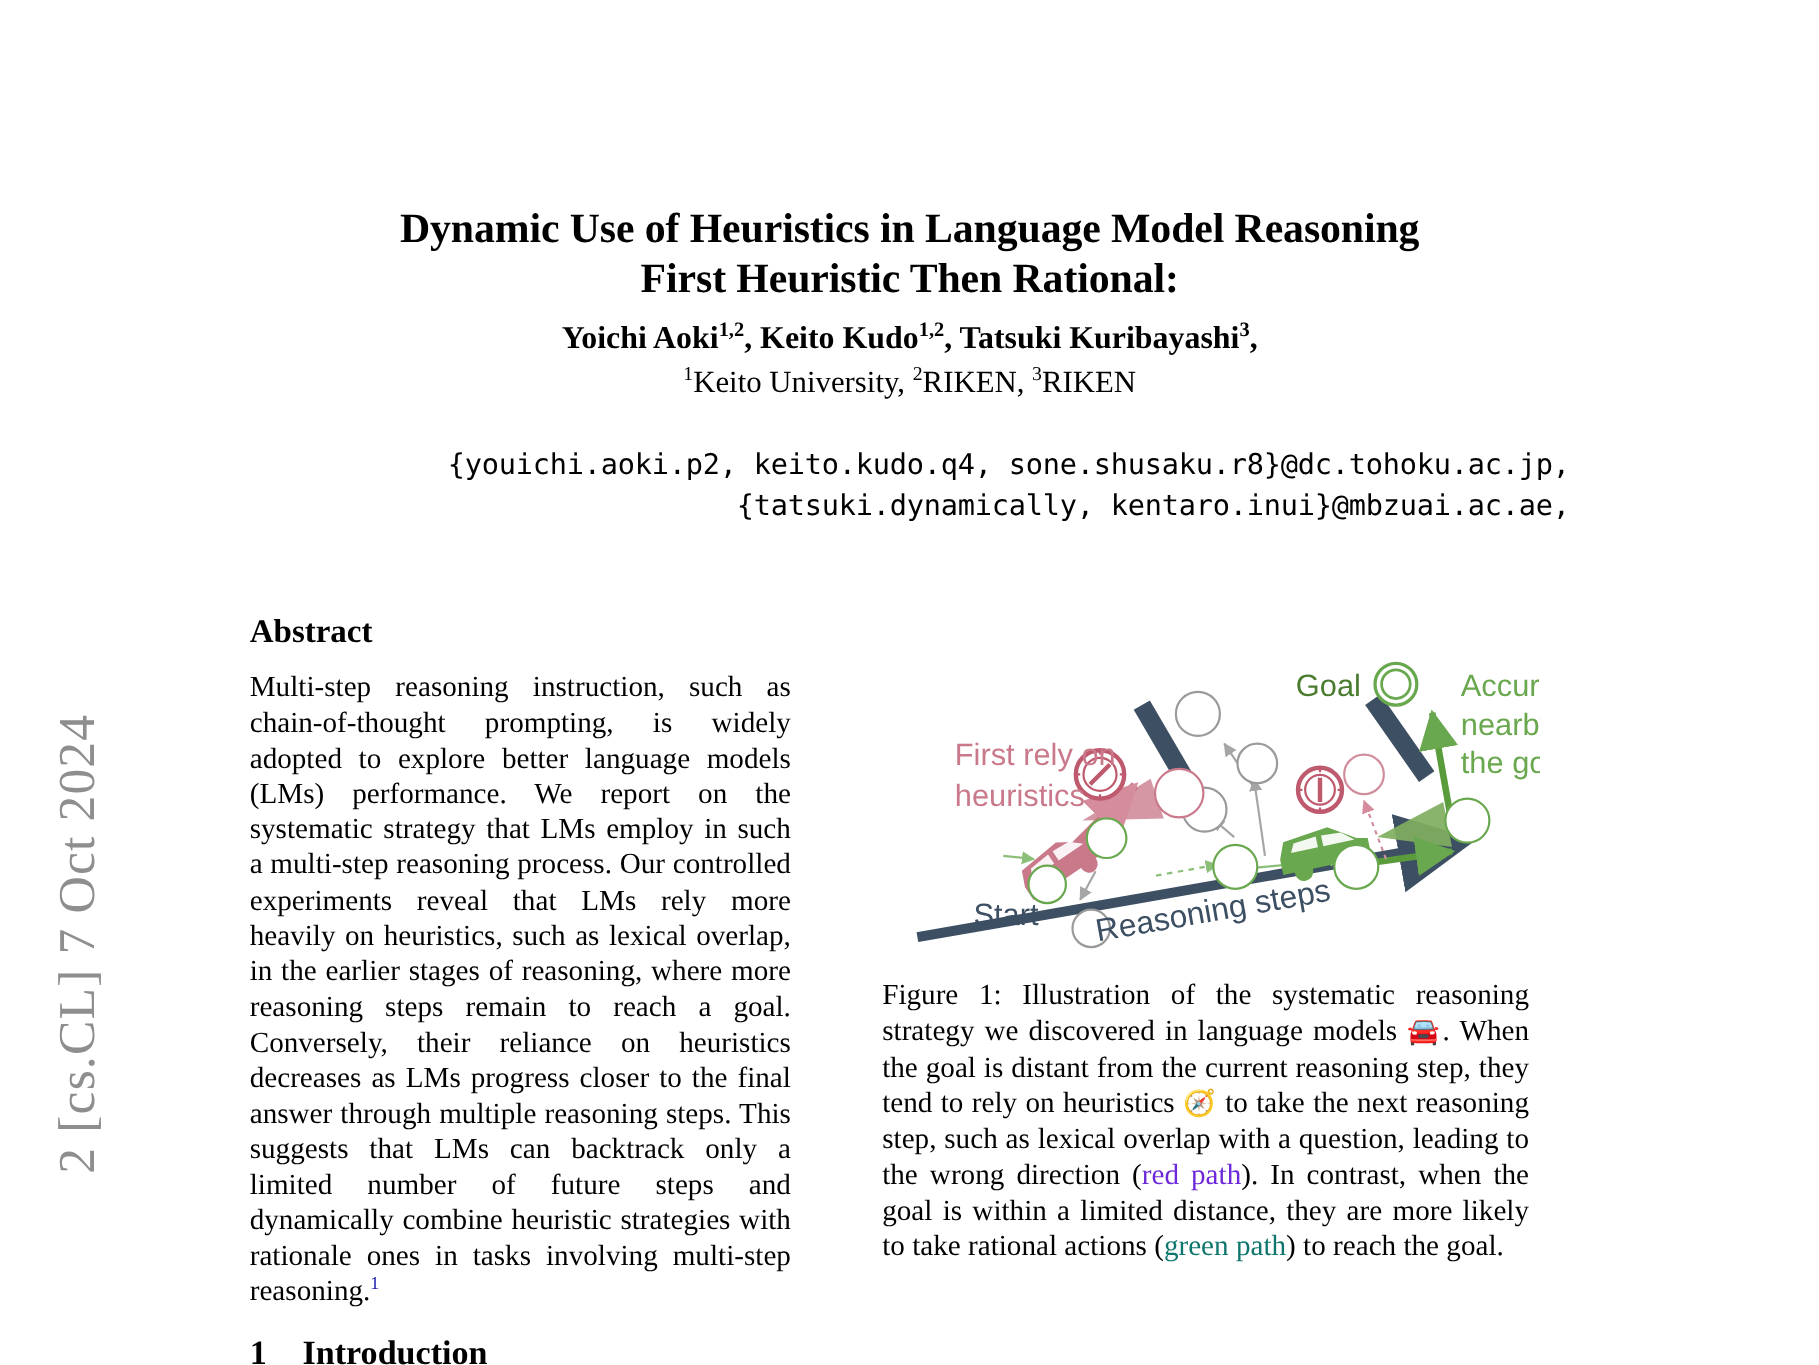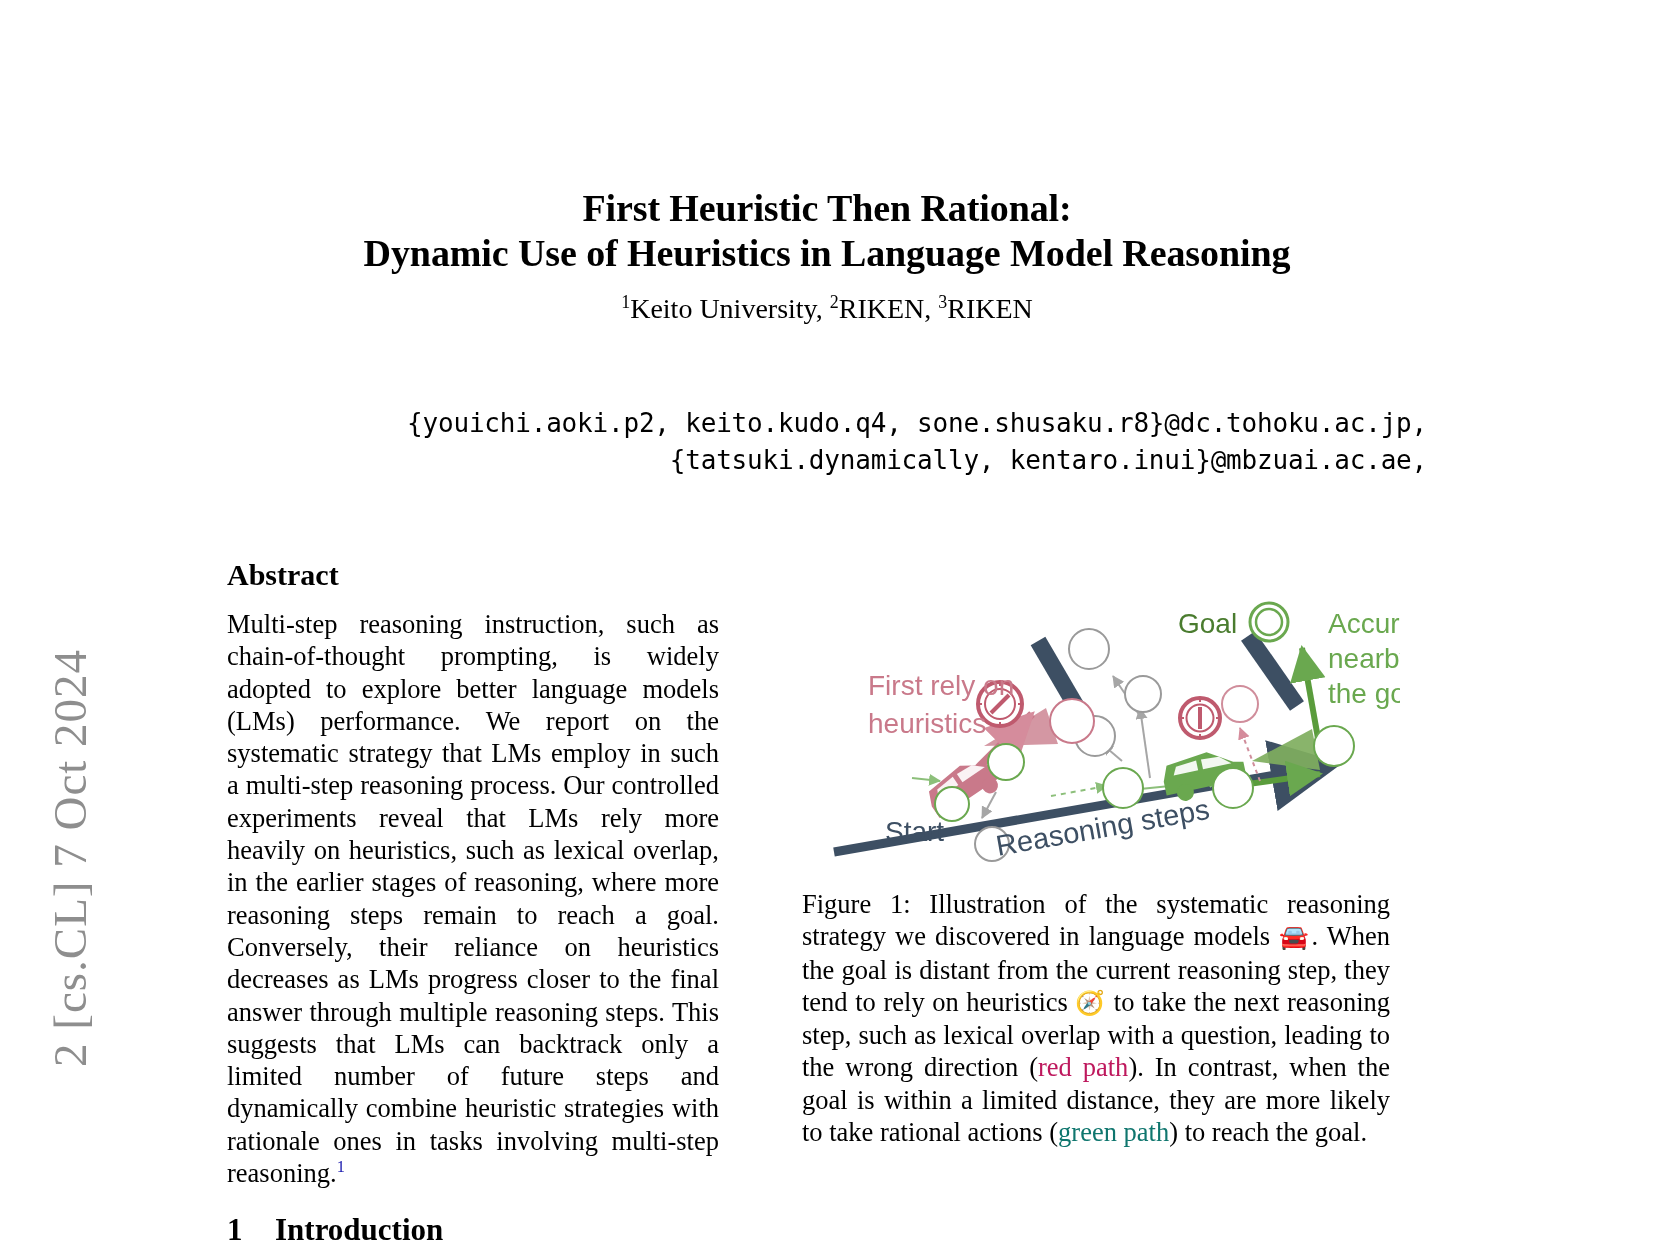--- a/index.html
+++ b/index.html
@@ -153,42 +153,47 @@
   }
   #figure-caption {
     position: absolute;
     left: 802px;
     top: 888px;
     width: 588px;
     font-size: 26.5px;
     line-height: 32.3px;
     text-align: justify;
   }
-  .redpath { color: #be185d; }
+  .redpath { color: #6d28d9; }
   .greenpath { color: #0f766e; }
   .emoji-inline {
     font-family: "DejaVu Sans", sans-serif;
     font-size: 0.9em;
   }
 </style>
 </head>
 <body>
 
 <div id="arxiv-stamp">
   <div class="stamp-text">2 [cs.CL]  7 Oct 2024</div>
 </div>
 
 <div id="page">
 
   <div id="title-block">
+    <div class="paper-title-line">Dynamic Use of Heuristics in Language Model Reasoning</div>
     <div class="paper-title-line">First Heuristic Then Rational:</div>
-    <div class="paper-title-line">Dynamic Use of Heuristics in Language Model Reasoning</div>
   </div>
 
   <div id="author-block">
+    <div class="author-line">
+      <span>Yoichi Aoki</span><sup>1,2</sup>,
+      <span>Keito Kudo</span><sup>1,2</sup>,
+      <span>Tatsuki Kuribayashi</span><sup>3</sup>,
+    </div>
     <div class="affil-line">
       <sup>1</sup><span>Keito University</span>,
       <sup>2</sup><span>RIKEN</span>,
       <sup>3</sup><span>RIKEN</span>
     </div>
   </div>
 
   <div id="email-block">
     <div>{youichi.aoki.p2, keito.kudo.q4, sone.shusaku.r8}@dc.tohoku.ac.jp,</div>
     <div>{tatsuki.dynamically, kentaro.inui}@mbzuai.ac.ae,</div>

